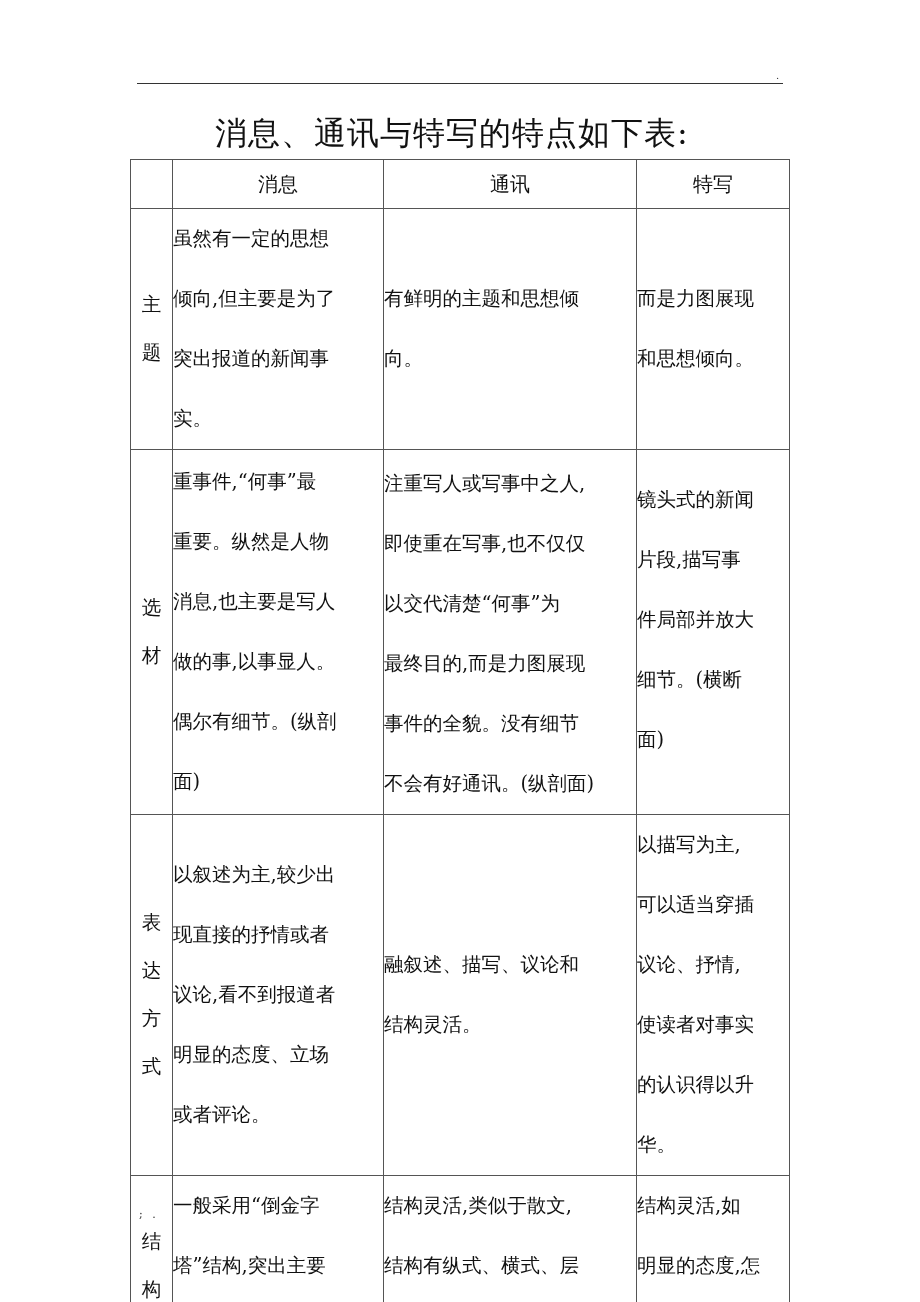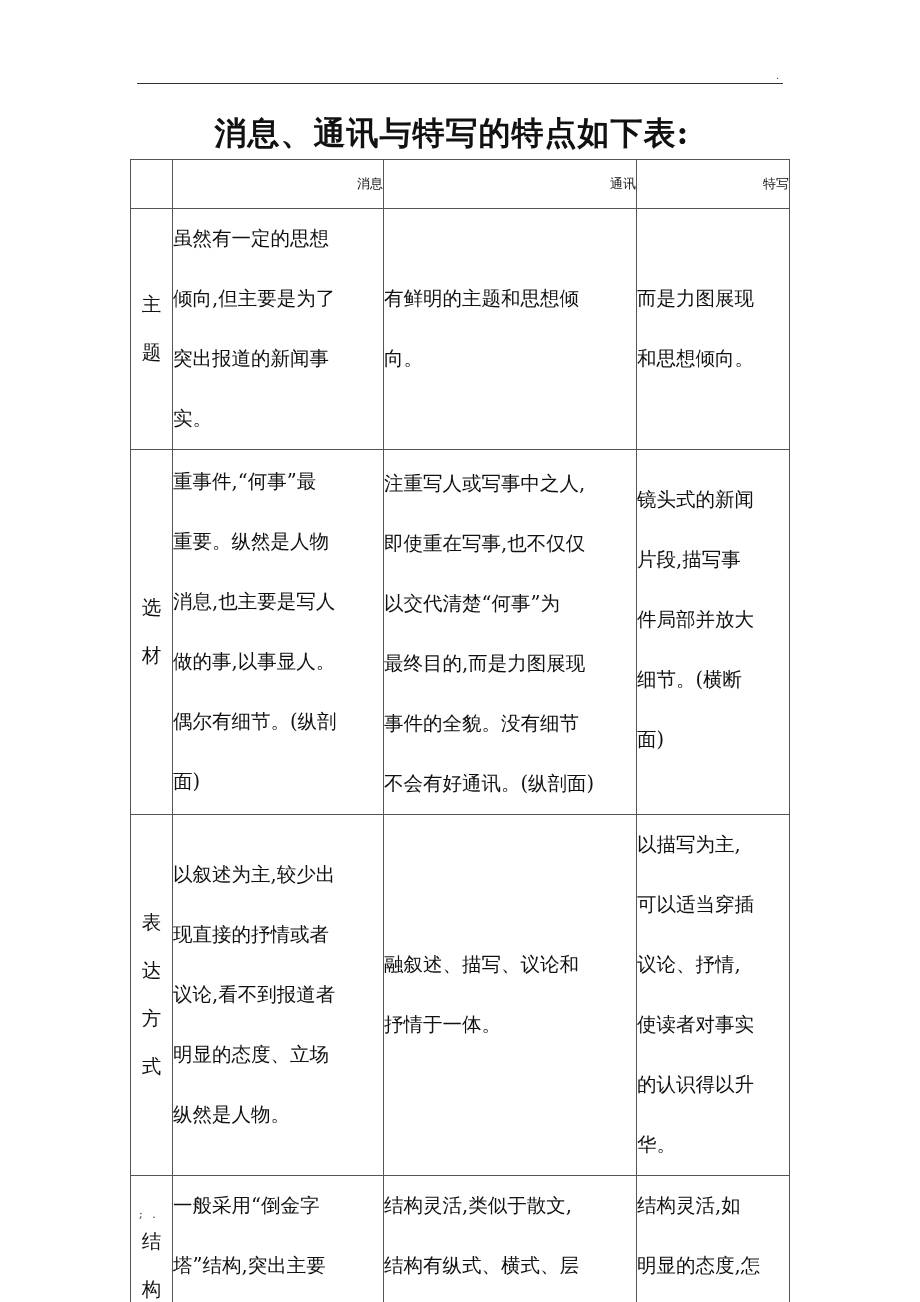--- a/index.html
+++ b/index.html
@@ -2,26 +2,26 @@
 <html><head>
 <meta charset="utf-8">
 <style>
   html, body { margin:0; padding:0; background:#ffffff; }
   body { width:920px; height:1302px; position:relative; overflow:hidden;
          font-family:"DejaVu Serif","Liberation Serif",serif; color:#111; }
   .header-rule { position:absolute; left:137px; top:83px; width:646px; height:0; border-top:1.5px solid #333; }
   .header-dot { position:absolute; left:776px; top:70px; font-size:10px; color:#333; }
   .title { position:absolute; left:0; top:112px; width:920px; text-align:center;
            font-size:32px; letter-spacing:1px; color:#111; }
-  .title span { position:relative; left:-8px;font-weight:bold; }
+  .title span { position:relative; left:-8px; }
   table.cmp { position:absolute; left:130px; top:159px; border-collapse:collapse;
               font-size:19.5px; }
   table.cmp td, table.cmp th { border:1.5px solid #555; padding:0; vertical-align:middle; }
-  table.cmp th { font-weight:normal; height:48px; text-align:right;
-                 font-family:Liberation Sans, sans-serif; font-size:13px; }
+  table.cmp th { font-weight:normal; height:48px; text-align:center;
+                 font-family:Liberation Sans, sans-serif; font-size:20px; }
   .c0 { width:41px; } .c1 { width:210px; } .c2 { width:252px; } .c3 { width:152px; }
   .rowhead { text-align:center; line-height:48px; }
   .rowhead div { width:41px; }
   .cell { padding:0 8px 0 9px; line-height:60px; white-space:pre-line; }
   .cell.top { vertical-align:top; }
   .footer-mark { position:absolute; left:139px; top:1208px; font-size:11px; color:#333; letter-spacing:3px; }
 </style>
 </head>
 <body>
 
@@ -81,23 +81,23 @@
       <td class="rowhead">
           <div style="white-space:pre-line;">表
 达
 方
 式</div>
         </td>
       <td class="cell">以叙述为主,较少出
 现直接的抒情或者
 议论,看不到报道者
 明显的态度、立场
-纵然是人物。</td>
+或者评论。</td>
       <td class="cell">融叙述、描写、议论和
-抒情于一体。</td>
+结构灵活。</td>
       <td class="cell">以描写为主,
 可以适当穿插
 议论、抒情,
 使读者对事实
 的认识得以升
 华。</td>
     </tr>
     <tr style="height:145px;">
       <td class="rowhead">
           <div style="white-space:pre-line;">结

